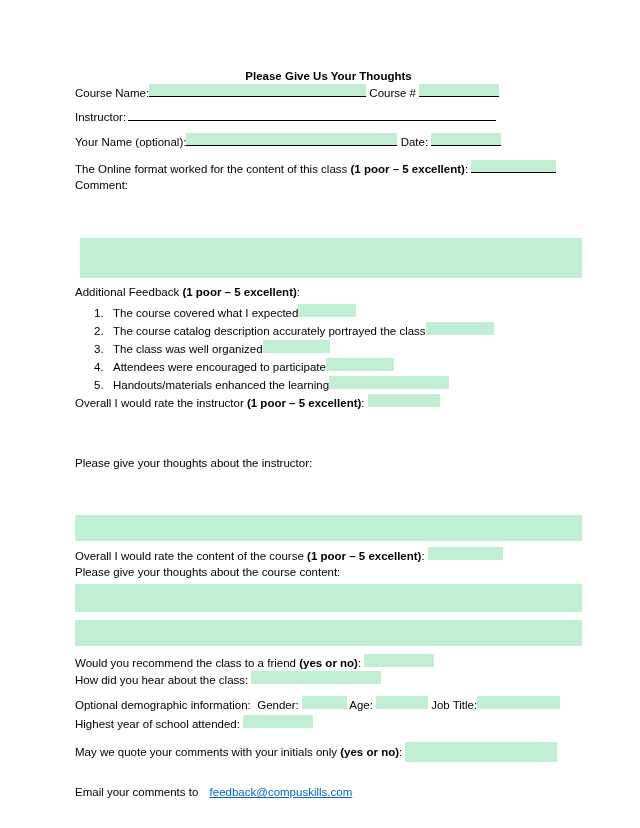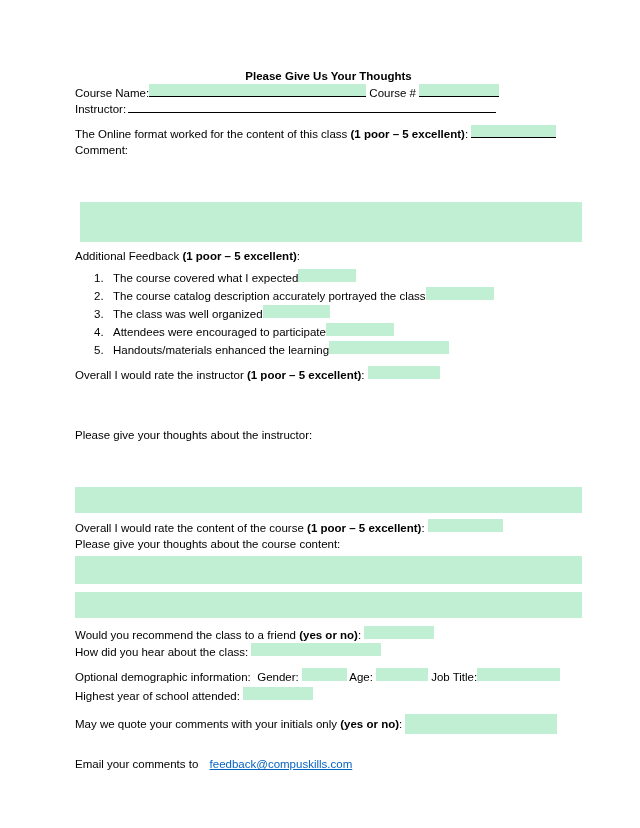--- a/index.html
+++ b/index.html
@@ -14,21 +14,21 @@
     line-height: 1.4;
     color: #000000;
   }
   p { margin: 0 0 10px 0; }
   .title { text-align: center; font-weight: bold; margin: 0; }
   .mb0 { margin-bottom: 0; }
   .mb2 { margin-bottom: 2px; }
   .mb4 { margin-bottom: 4px; }
   .mb6 { margin-bottom: 6px; margin-top: 44px; }
   .mb8 { margin-bottom: 8px; }
-  .mb13 { margin-bottom: 0; }
+  .mb13 { margin-bottom: 8px; }
   .bold { font-weight: bold; }
   .blank {
     display: inline-block;
     background: #c1efd3;
     height: 13px;
     vertical-align: baseline;
     margin-left: 3px;
   }
   .tight { margin-left: 0; }
   .ul { border-bottom: 1px solid #000; }
@@ -58,20 +58,24 @@
 
   <p class="mb13">
     <span>Course Name:</span><span class="blank ul tight" style="width:217px"></span>
     <span>Course #</span><span class="blank ul" style="width:80px"></span>
   </p>
 
   <p class="mb8">
     <span>Instructor:</span><span class="rule" style="width:368px"></span>
   </p>
 
+  <p>
+    <span>Your Name (optional):</span><span class="blank ul tight" style="width:211px"></span>
+    <span>Date:</span><span class="blank ul" style="width:70px"></span>
+  </p>
 
 
   <p class="mb0">
     <span>The Online format worked for the content of this class </span><span class="bold">(1 poor – 5 excellent)</span><span>:</span><span class="blank ul" style="width:85px"></span>
   </p>
 
   <p class="mb2">Comment:</p>
   <div class="block indent mb6" style="height:40px"></div>
 
   <p class="mb4">
@@ -83,21 +87,21 @@
   </div>
   <div class="list-row">
     <span class="num">2.</span><span>The course catalog description accurately portrayed the class</span><span class="blank tight" style="width:68px"></span>
   </div>
   <div class="list-row">
     <span class="num">3.</span><span>The class was well organized</span><span class="blank tight" style="width:67px"></span>
   </div>
   <div class="list-row">
     <span class="num">4.</span><span>Attendees were encouraged to participate</span><span class="blank tight" style="width:68px"></span>
   </div>
-  <div class="list-row mb2" style="margin-bottom:7px">
+  <div class="list-row mb2" style="margin-bottom:0">
     <span class="num">5.</span><span>Handouts/materials enhanced the learning</span><span class="blank tight" style="width:120px"></span>
   </div>
 
   <p class="mb0">
     <span>Overall I would rate the instructor </span><span class="bold">(1 poor – 5 excellent)</span><span>:</span><span class="blank" style="width:72px"></span>
   </p>
 
   <p class="mb6">Please give your thoughts about the instructor:</p>
   <div class="block mb6" style="height:26px"></div>
 

